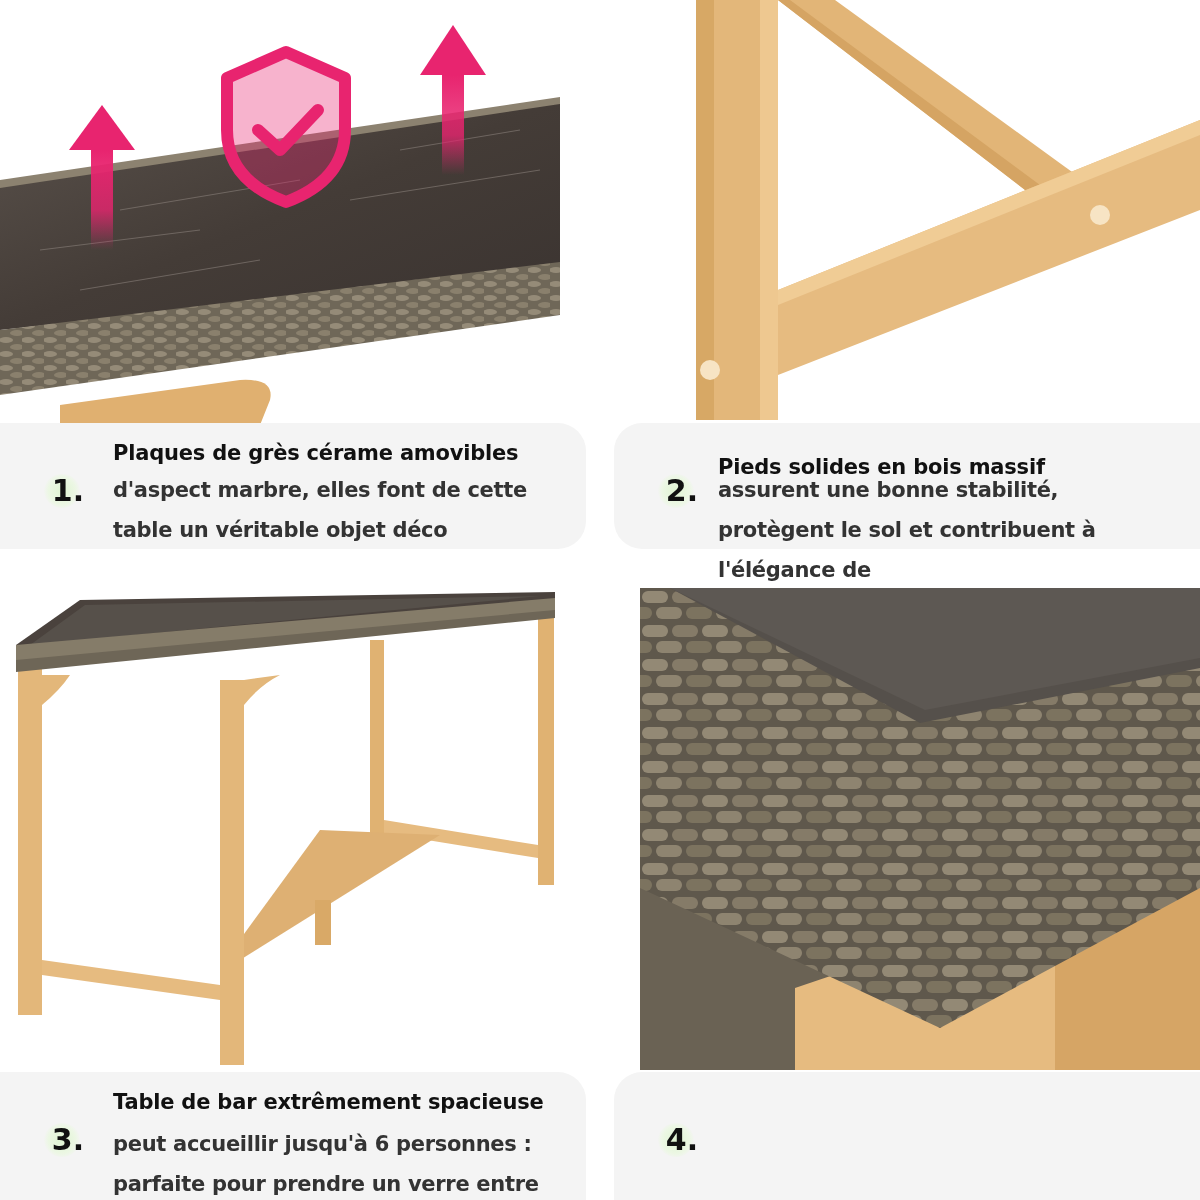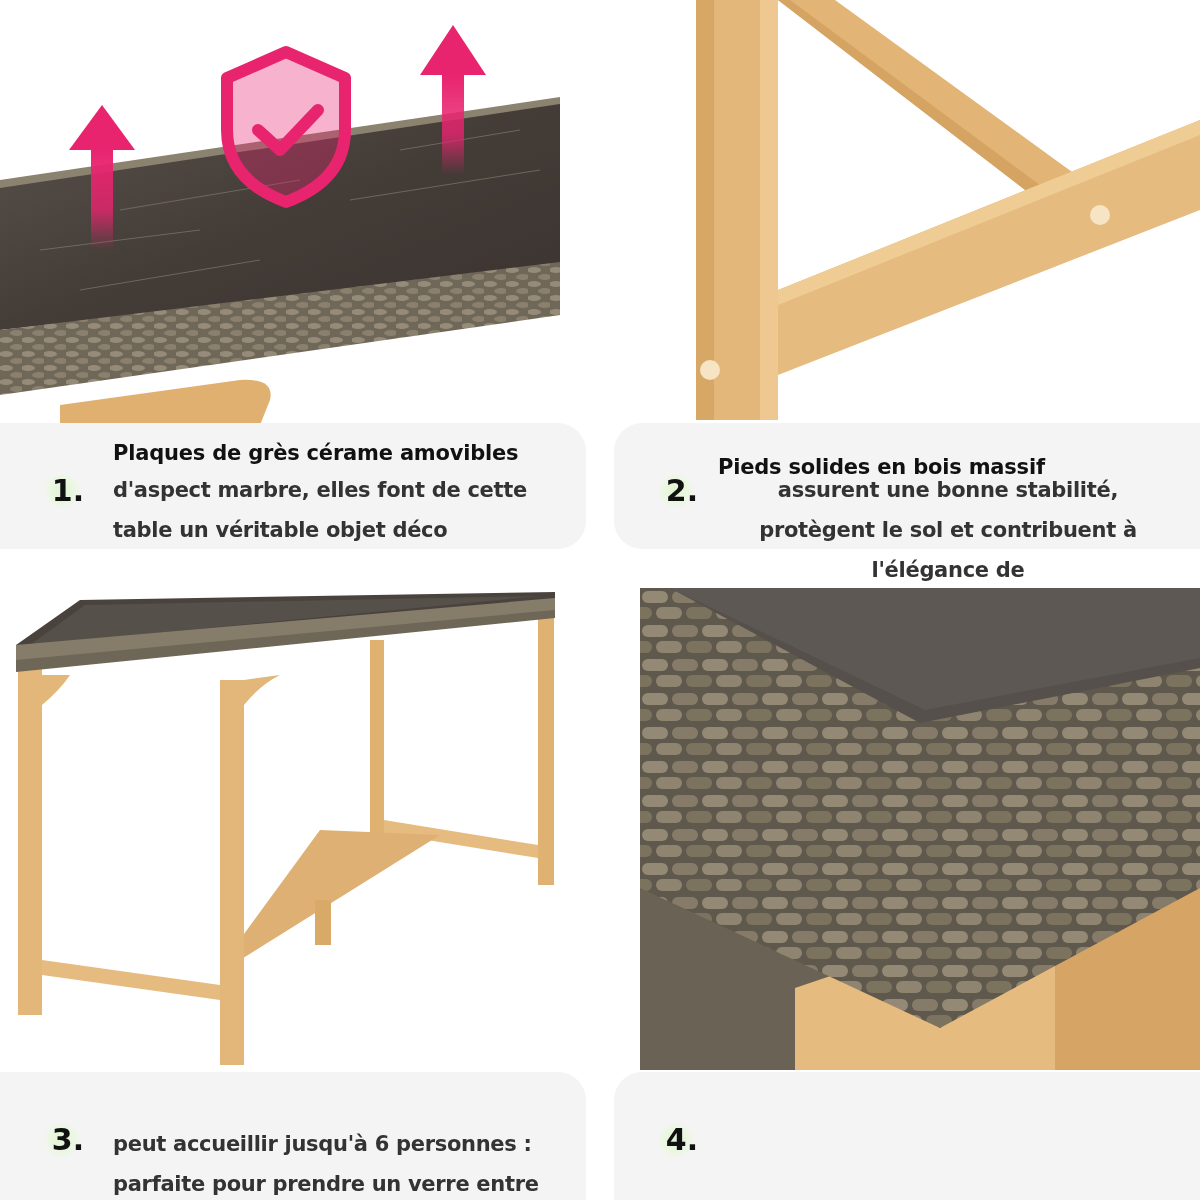--- a/index.html
+++ b/index.html
@@ -139,27 +139,28 @@
     </div>
   <div class="cap-title" style="left:113px;top:441px;top:18px;">Plaques de grès cérame amovibles</div>
   <div class="cap-body" style="left:113px;top:47px;">d'aspect marbre, elles font de cette table un véritable objet déco</div>
 </div>
 
 <div class="caption" style="left:614px;top:423px;width:586px;height:126px;border-radius:28px 0 0 28px;">
   <div class="cap-num" style="left:46px;top:45px;">
       <span>2.</span>
     </div>
   <div class="cap-title" style="left:104px;top:32px;">Pieds solides en bois massif</div>
-  <div class="cap-body" style="left:104px;top:47px;width:460px;text-align:center;">assurent une bonne stabilité, protègent le sol et contribuent à l'élégance de</div>
+  <div class="cap-body" style="left:104px;top:47px;width:460px;">assurent une bonne stabilité, protègent le sol et contribuent à l'élégance de</div>
 </div>
 
 <div class="caption" style="left:0;top:1072px;width:586px;height:128px;border-radius:0 28px 0 0;">
   <div class="cap-num" style="left:46px;top:45px;">
       <span>3.</span>
     </div>
+  <div class="cap-title" style="left:113px;top:18px;">Table de bar extrêmement spacieuse</div>
   <div class="cap-body" style="left:113px;top:52px;width:460px;">peut accueillir jusqu'à 6 personnes : parfaite pour prendre un verre entre amis</div>
 </div>
 
 <div class="caption" style="left:614px;top:1072px;width:586px;height:128px;border-radius:28px 0 0 0;">
   <div class="cap-num" style="left:46px;top:45px;">
       <span>4.</span>
     </div>
 </div>
 
 </body></html>

